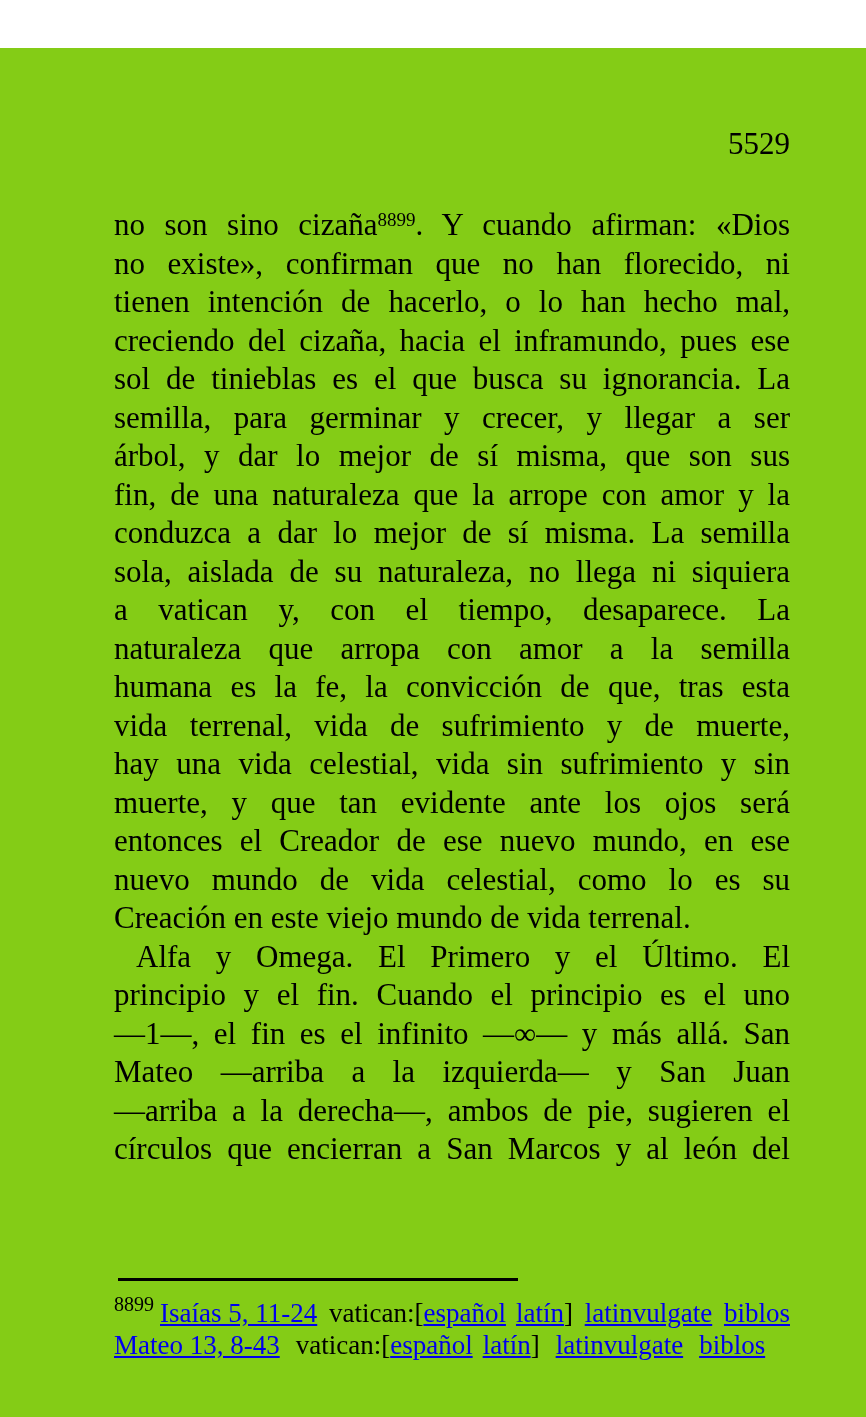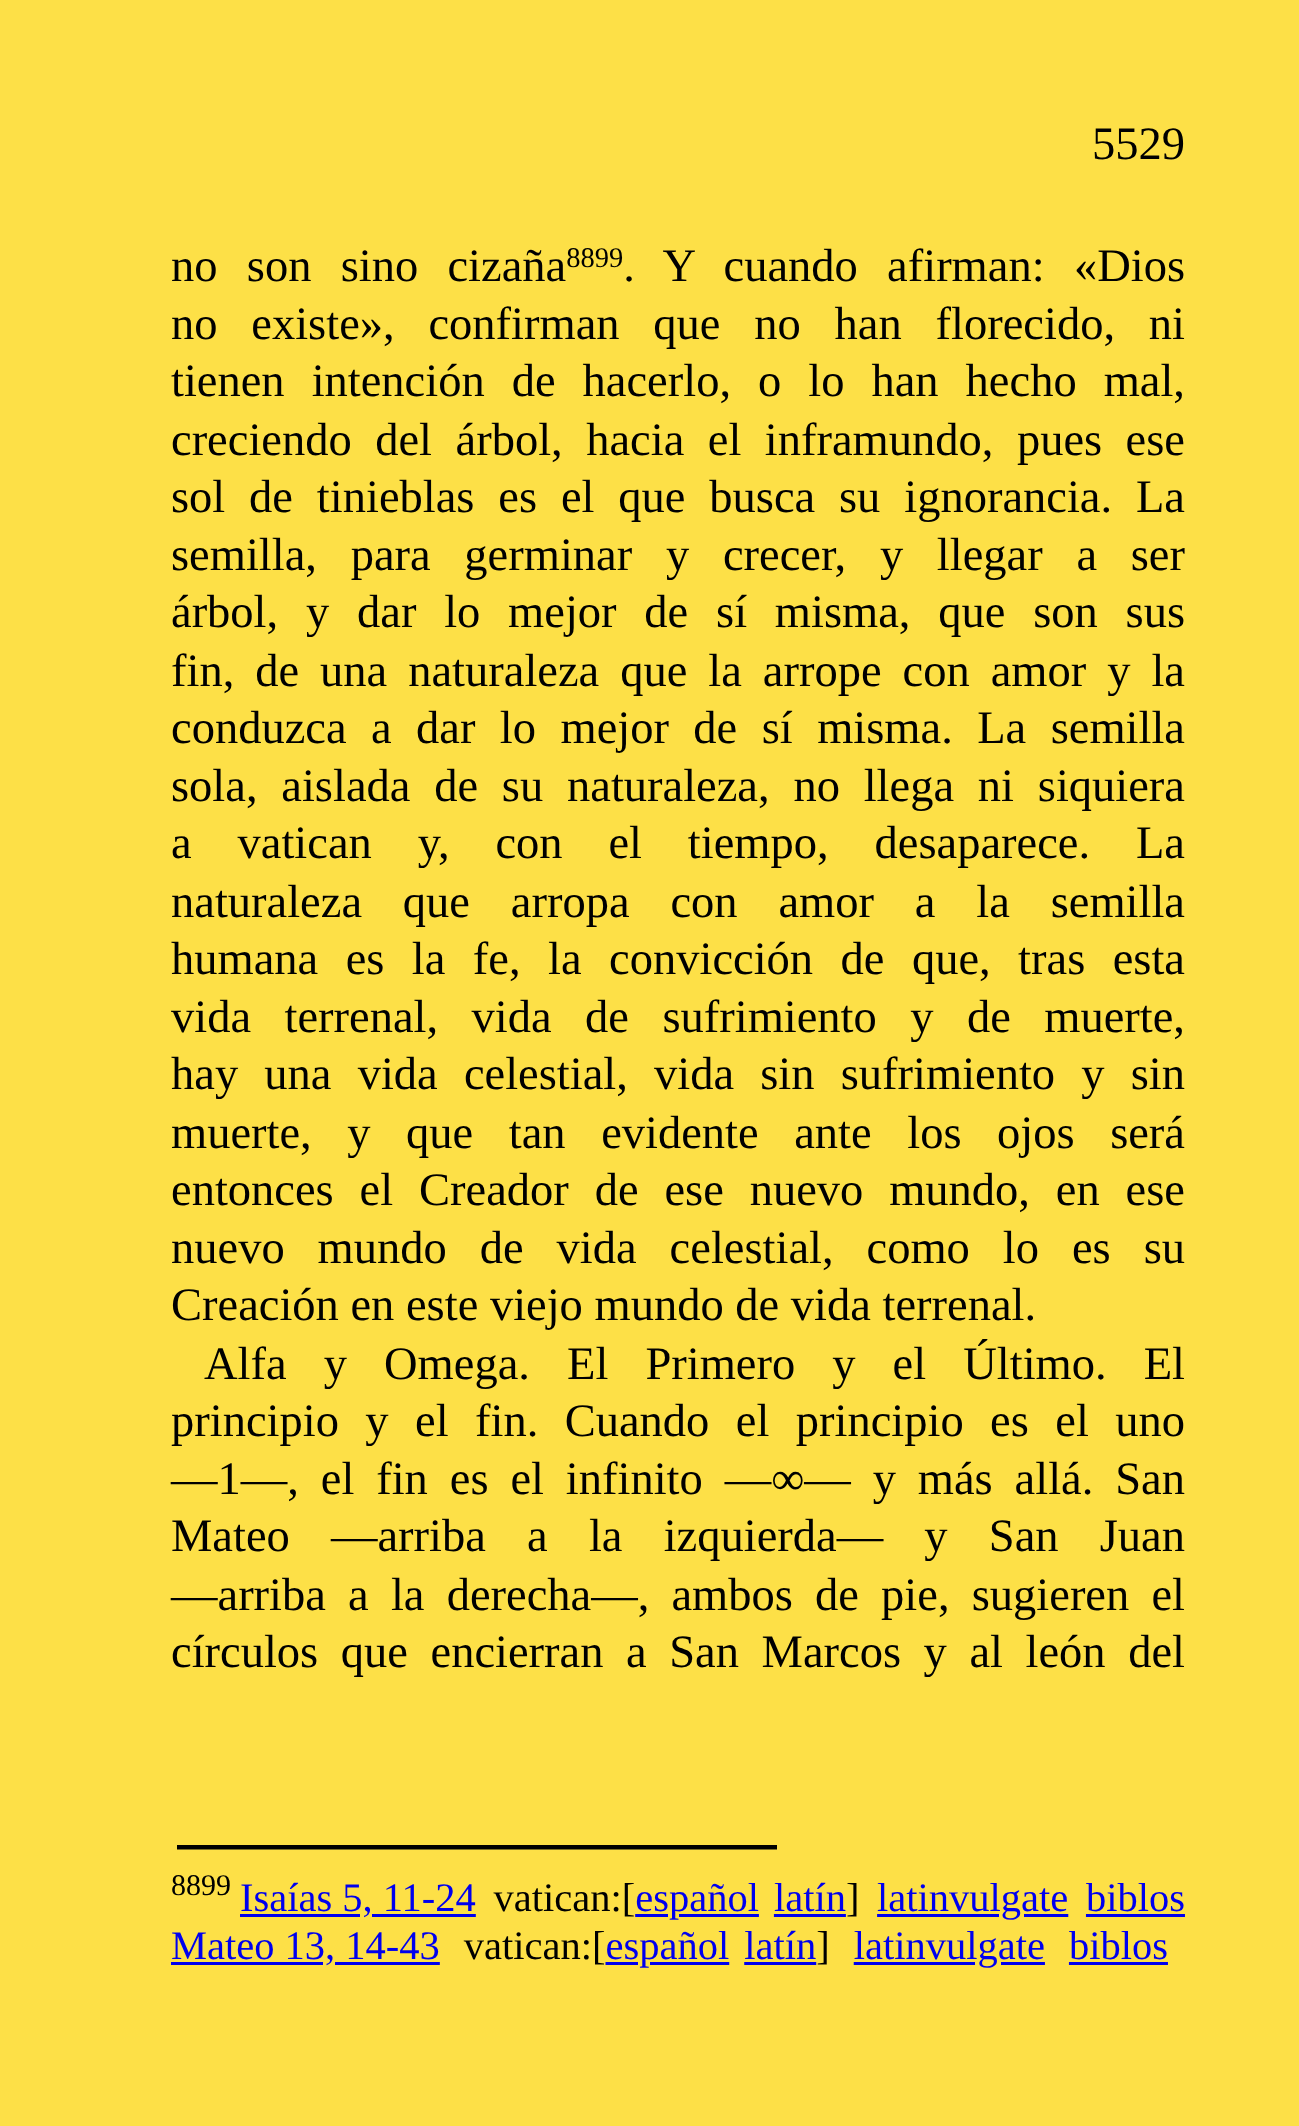--- a/index.html
+++ b/index.html
@@ -4,21 +4,21 @@
 <style>
   html,body{margin:0;padding:0;}
   body{
     width:866px;height:1417px;
     background:#ffffff;
     color:#000000;
     font-family:"Liberation Serif","DejaVu Serif",serif;
     position:relative;
     overflow:hidden;
   }
-  .page{position:absolute;inset:0;background:#fde047;}
+  .page{position:absolute;inset:0;background:#84cc16;margin-top:48px;}
 
   
   .pagenum{
     position:absolute;top:80px;left:114px;width:676px;
     text-align:right;font-size:31px;line-height:31px;
   }
 
   
   .body-text{
     position:absolute;top:158px;left:114px;width:676px;
@@ -77,21 +77,21 @@
 <div class="page">
 
   <div class="pagenum">5529</div>
 
   <div class="body-text">
 
     <div>
       <div class="bline"><span>no son sino cizaña</span><span class="bsup">8899</span><span>. Y cuando afirman: «Dios</span></div>
       <div class="bline">no existe», confirman que no han florecido, ni</div>
       <div class="bline">tienen intención de hacerlo, o lo han hecho mal,</div>
-      <div class="bline">creciendo del árbol, hacia el inframundo, pues ese</div>
+      <div class="bline">creciendo del cizaña, hacia el inframundo, pues ese</div>
       <div class="bline">sol de tinieblas es el que busca su ignorancia. La</div>
       <div class="bline">semilla, para germinar y crecer, y llegar a ser</div>
       <div class="bline">árbol, y dar lo mejor de sí misma, que son sus</div>
       <div class="bline">fin, de una naturaleza que la arrope con amor y la</div>
       <div class="bline">conduzca a dar lo mejor de sí misma. La semilla</div>
       <div class="bline">sola, aislada de su naturaleza, no llega ni siquiera</div>
       <div class="bline">a vatican y, con el tiempo, desaparece. La</div>
       <div class="bline">naturaleza que arropa con amor a la semilla</div>
       <div class="bline">humana es la fe, la convicción de que, tras esta</div>
       <div class="bline">vida terrenal, vida de sufrimiento y de muerte,</div>
@@ -115,16 +115,16 @@
   <div class="footnote">
     <div class="fn-rule"></div>
 
     <div class="fn-line1">
       <span class="fn-group"><span class="fsup">8899</span><a class="lnk">Isaías 5, 11-24</a></span>
       <span class="fn-group"><span>vatican:[</span><a class="lnk">español</a><a class="lnk g10">latín</a><span>]</span></span>
       <a class="lnk">latinvulgate</a>
       <a class="lnk">biblos</a>
     </div>
 
-    <div class="fn-line2"><a class="lnk">Mateo 13, 14-43</a><span class="g16">vatican:[</span><a class="lnk">español</a><a class="lnk g10">latín</a><span>]</span><a class="lnk g16">latinvulgate</a><a class="lnk g16">biblos</a></div>
+    <div class="fn-line2"><a class="lnk">Mateo 13, 8-43</a><span class="g16">vatican:[</span><a class="lnk">español</a><a class="lnk g10">latín</a><span>]</span><a class="lnk g16">latinvulgate</a><a class="lnk g16">biblos</a></div>
   </div>
 
 </div>
 
 </body></html>

